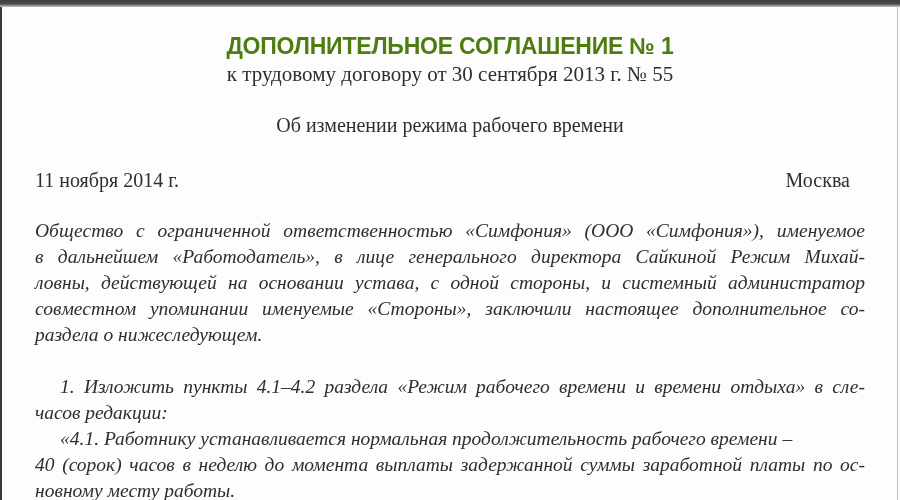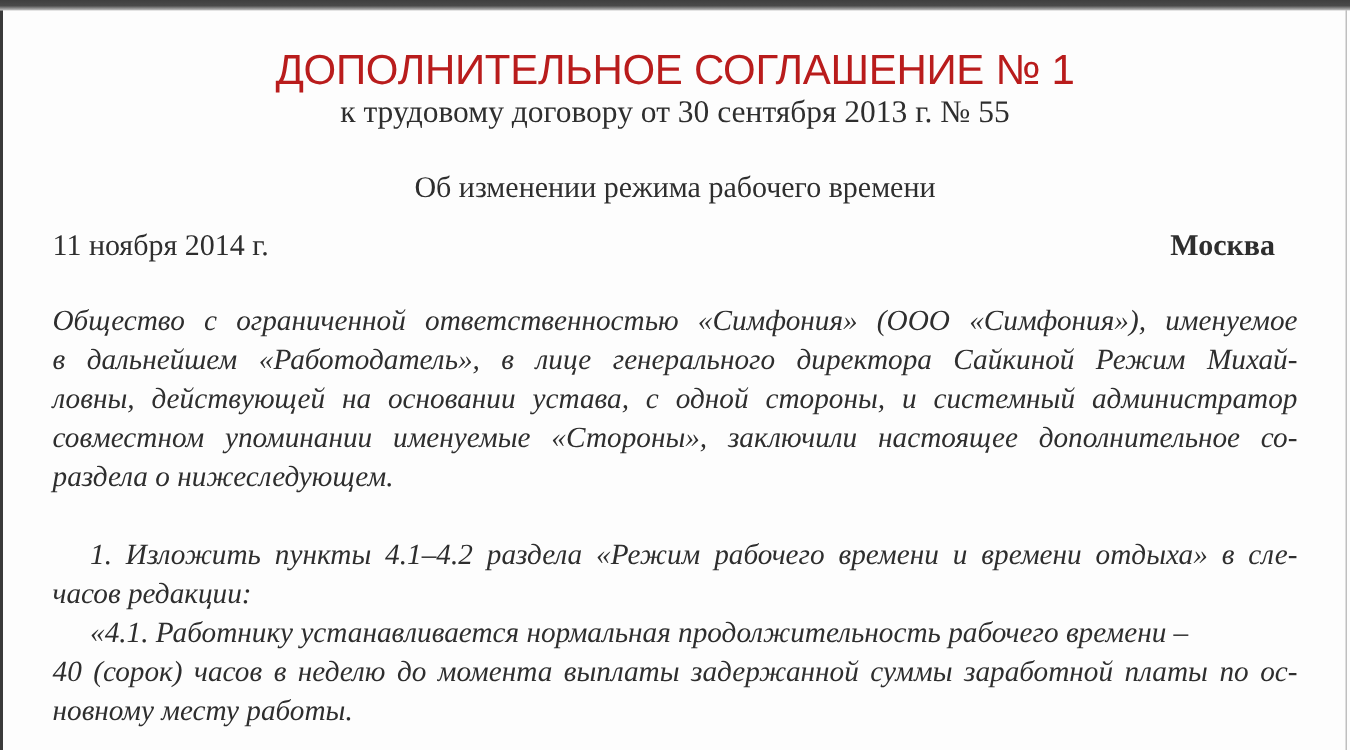--- a/index.html
+++ b/index.html
@@ -40,49 +40,48 @@
   .content {
     position: absolute;
     top: 0;
     left: 35px;
     right: 35px;
   }
   .doc-title {
     margin-top: 33px;
     text-align: center;
     font-family: "Liberation Sans", sans-serif;
-    font-weight: normal;
-    font-size: 28px;
+    font-weight: bold;
+    font-size: 23px;
     line-height: 27px;
     letter-spacing: -0.2px;
-    color: #b91c1c;
+    color: #4d7c0f;
   }
   .doc-subtitle {
     margin-top: 2px;
     text-align: center;
     font-size: 21px;
     line-height: 24px;
   }
   .doc-subject {
     margin-top: 28px;
     text-align: center;
     font-size: 20px;
     line-height: 22px;
   }
   .dateline {
-    margin-top: 16px;
+    margin-top: 32px;
     display: flex;
     justify-content: space-between;
     align-items: baseline;
     font-size: 20px;
     line-height: 24px;
   }
   .dateline .city {
     margin-right: 15px;
-    font-weight: bold;
   }
   .para {
     font-size: 19.5px;
     font-style: italic;
   }
   .preamble { margin-top: 26px; }
   .clause1  { margin-top: 26px; }
   .line {
     line-height: 26px;
     white-space: normal;

